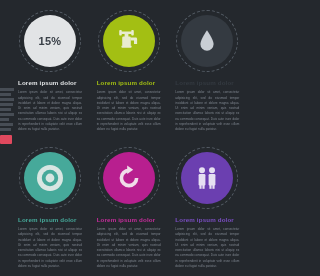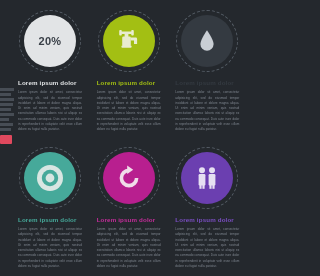--- a/index.html
+++ b/index.html
@@ -88,21 +88,21 @@
     <div class="edge-bar w2" style="background: rgb(71, 77, 85);"></div>
     <div class="edge-bar accent" id="edge-accent" style="background: rgb(224, 73, 94);"></div>
   </div>
 
   <div class="grid">
 
     <div class="cell">
       <div class="ringwrap">
         <div class="dashring" style="border-color: rgb(85, 93, 102);"></div>
         <div class="disc" id="disc-0" style="background: rgb(226, 228, 230);">
-          <span class="pct">20%</span>
+          <span class="pct">15%</span>
         </div>
       </div>
       <div class="heading" id="head-0" style="color: rgb(226, 228, 230);">Lorem ipsum dolor</div>
       <div class="bodytext" style="color: rgb(126, 133, 142);">Lorem ipsum dolor sit amet, consectetur adipisicing elit, sed do eiusmod tempor incididunt ut labore et dolore magna aliqua. Ut enim ad minim veniam, quis nostrud exercitation ullamco laboris nisi ut aliquip ex ea commodo consequat. Duis aute irure dolor in reprehenderit in voluptate velit esse cillum dolore eu fugiat nulla pariatur.</div>
     </div>
 
     <div class="cell">
       <div class="ringwrap">
         <div class="dashring" style="border-color: rgb(85, 93, 102);"></div>
         <div class="disc" id="disc-1" style="background: rgb(163, 191, 19);">

